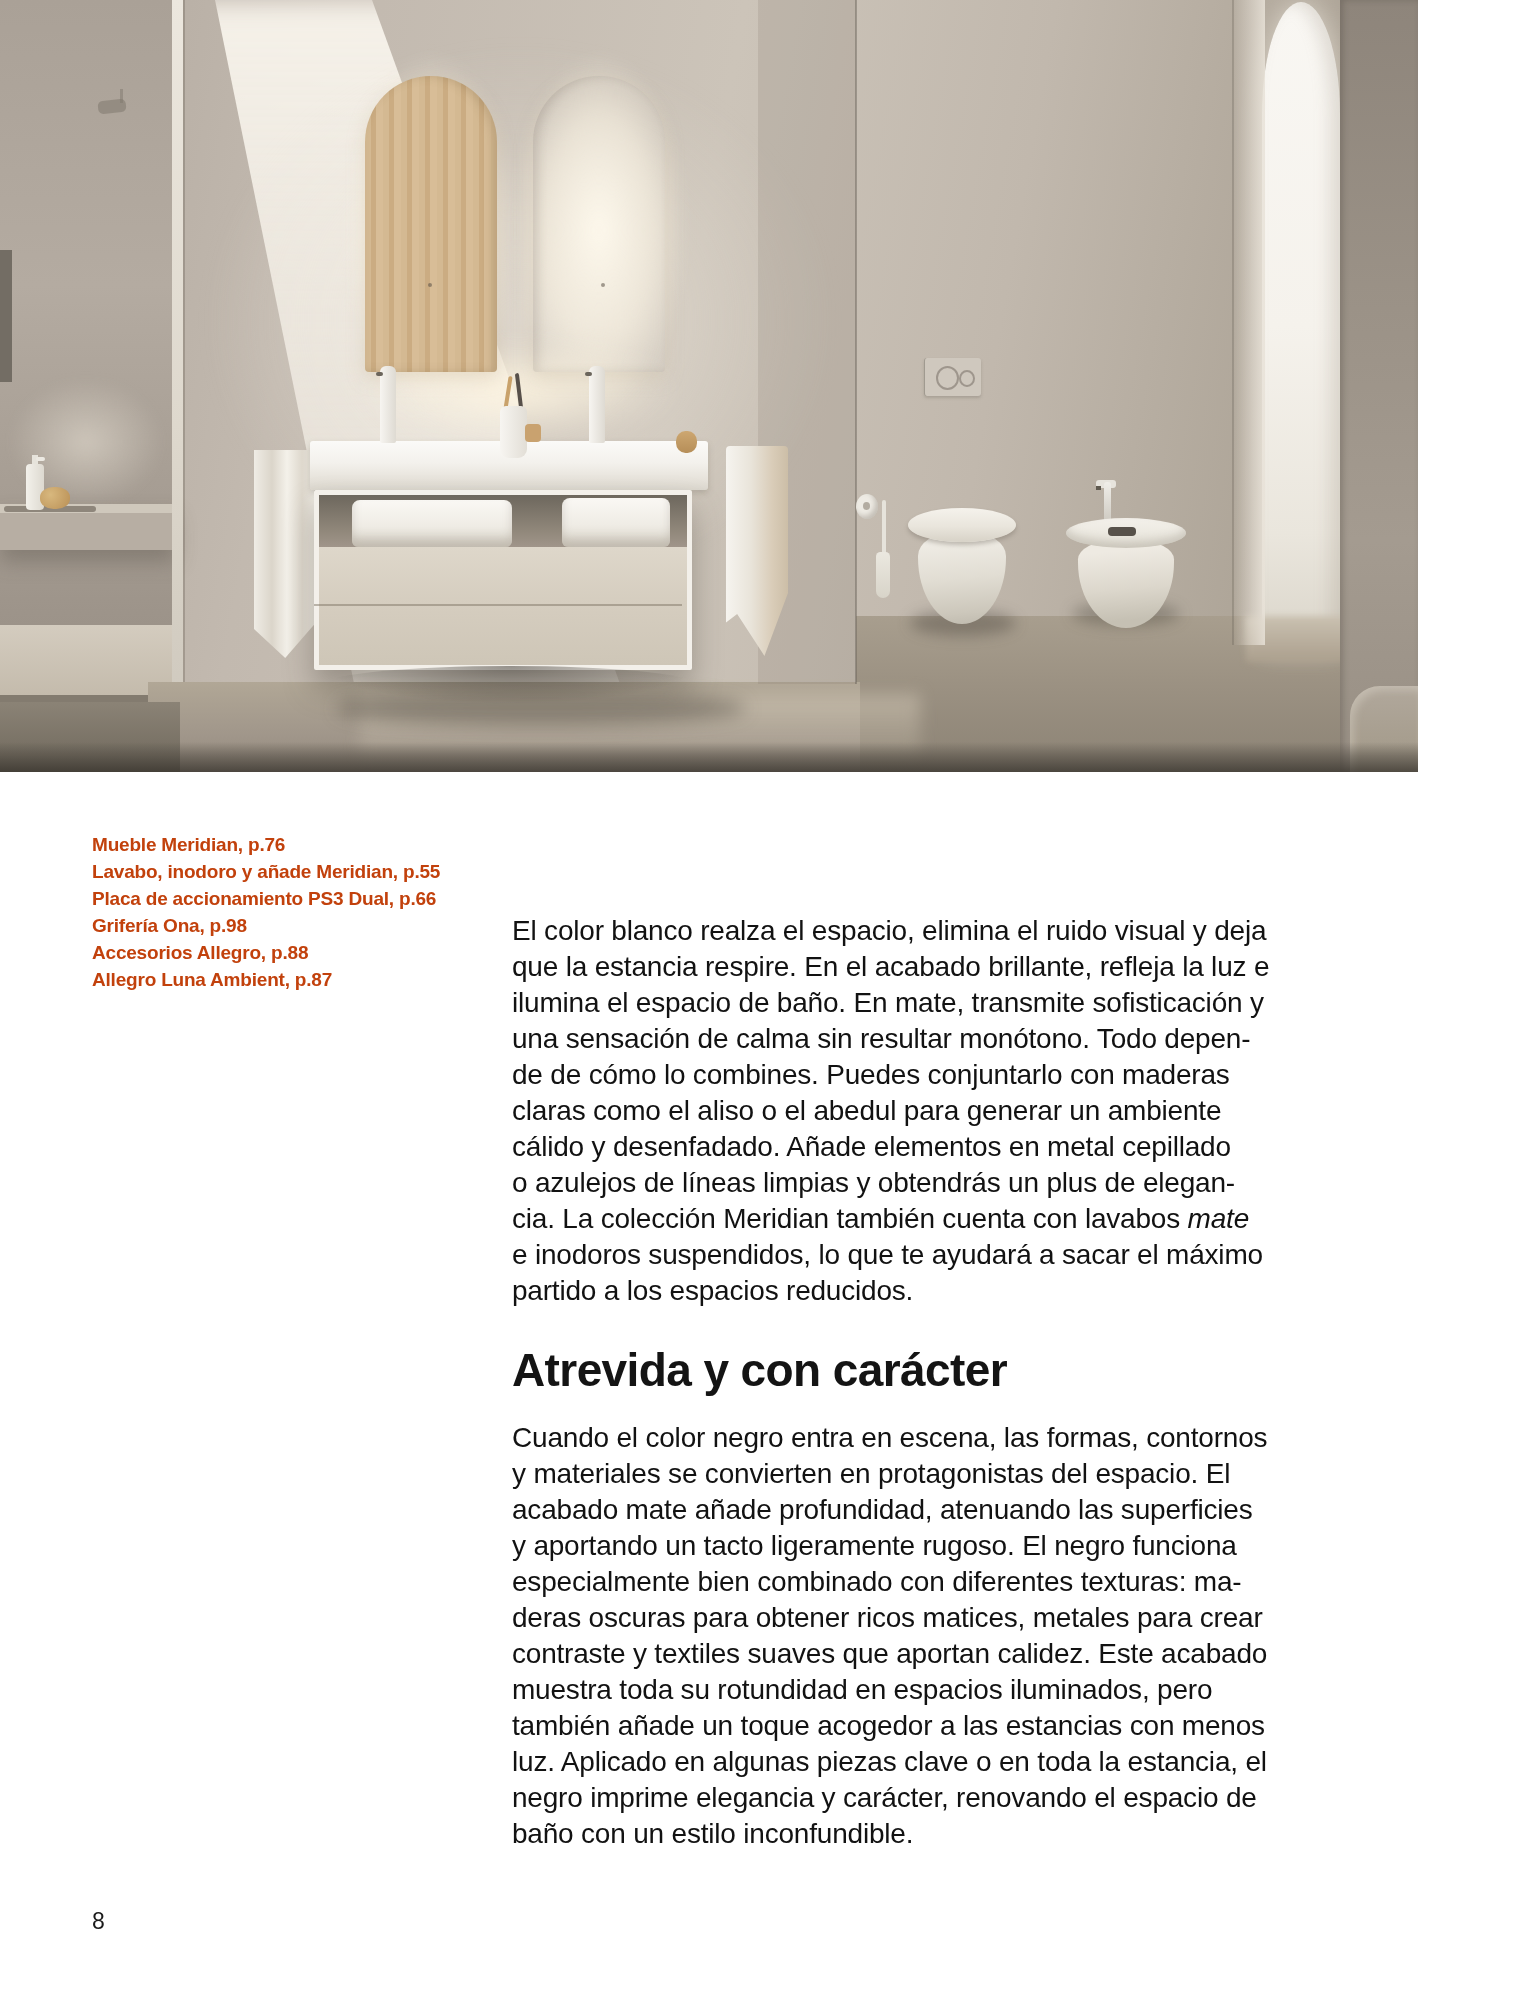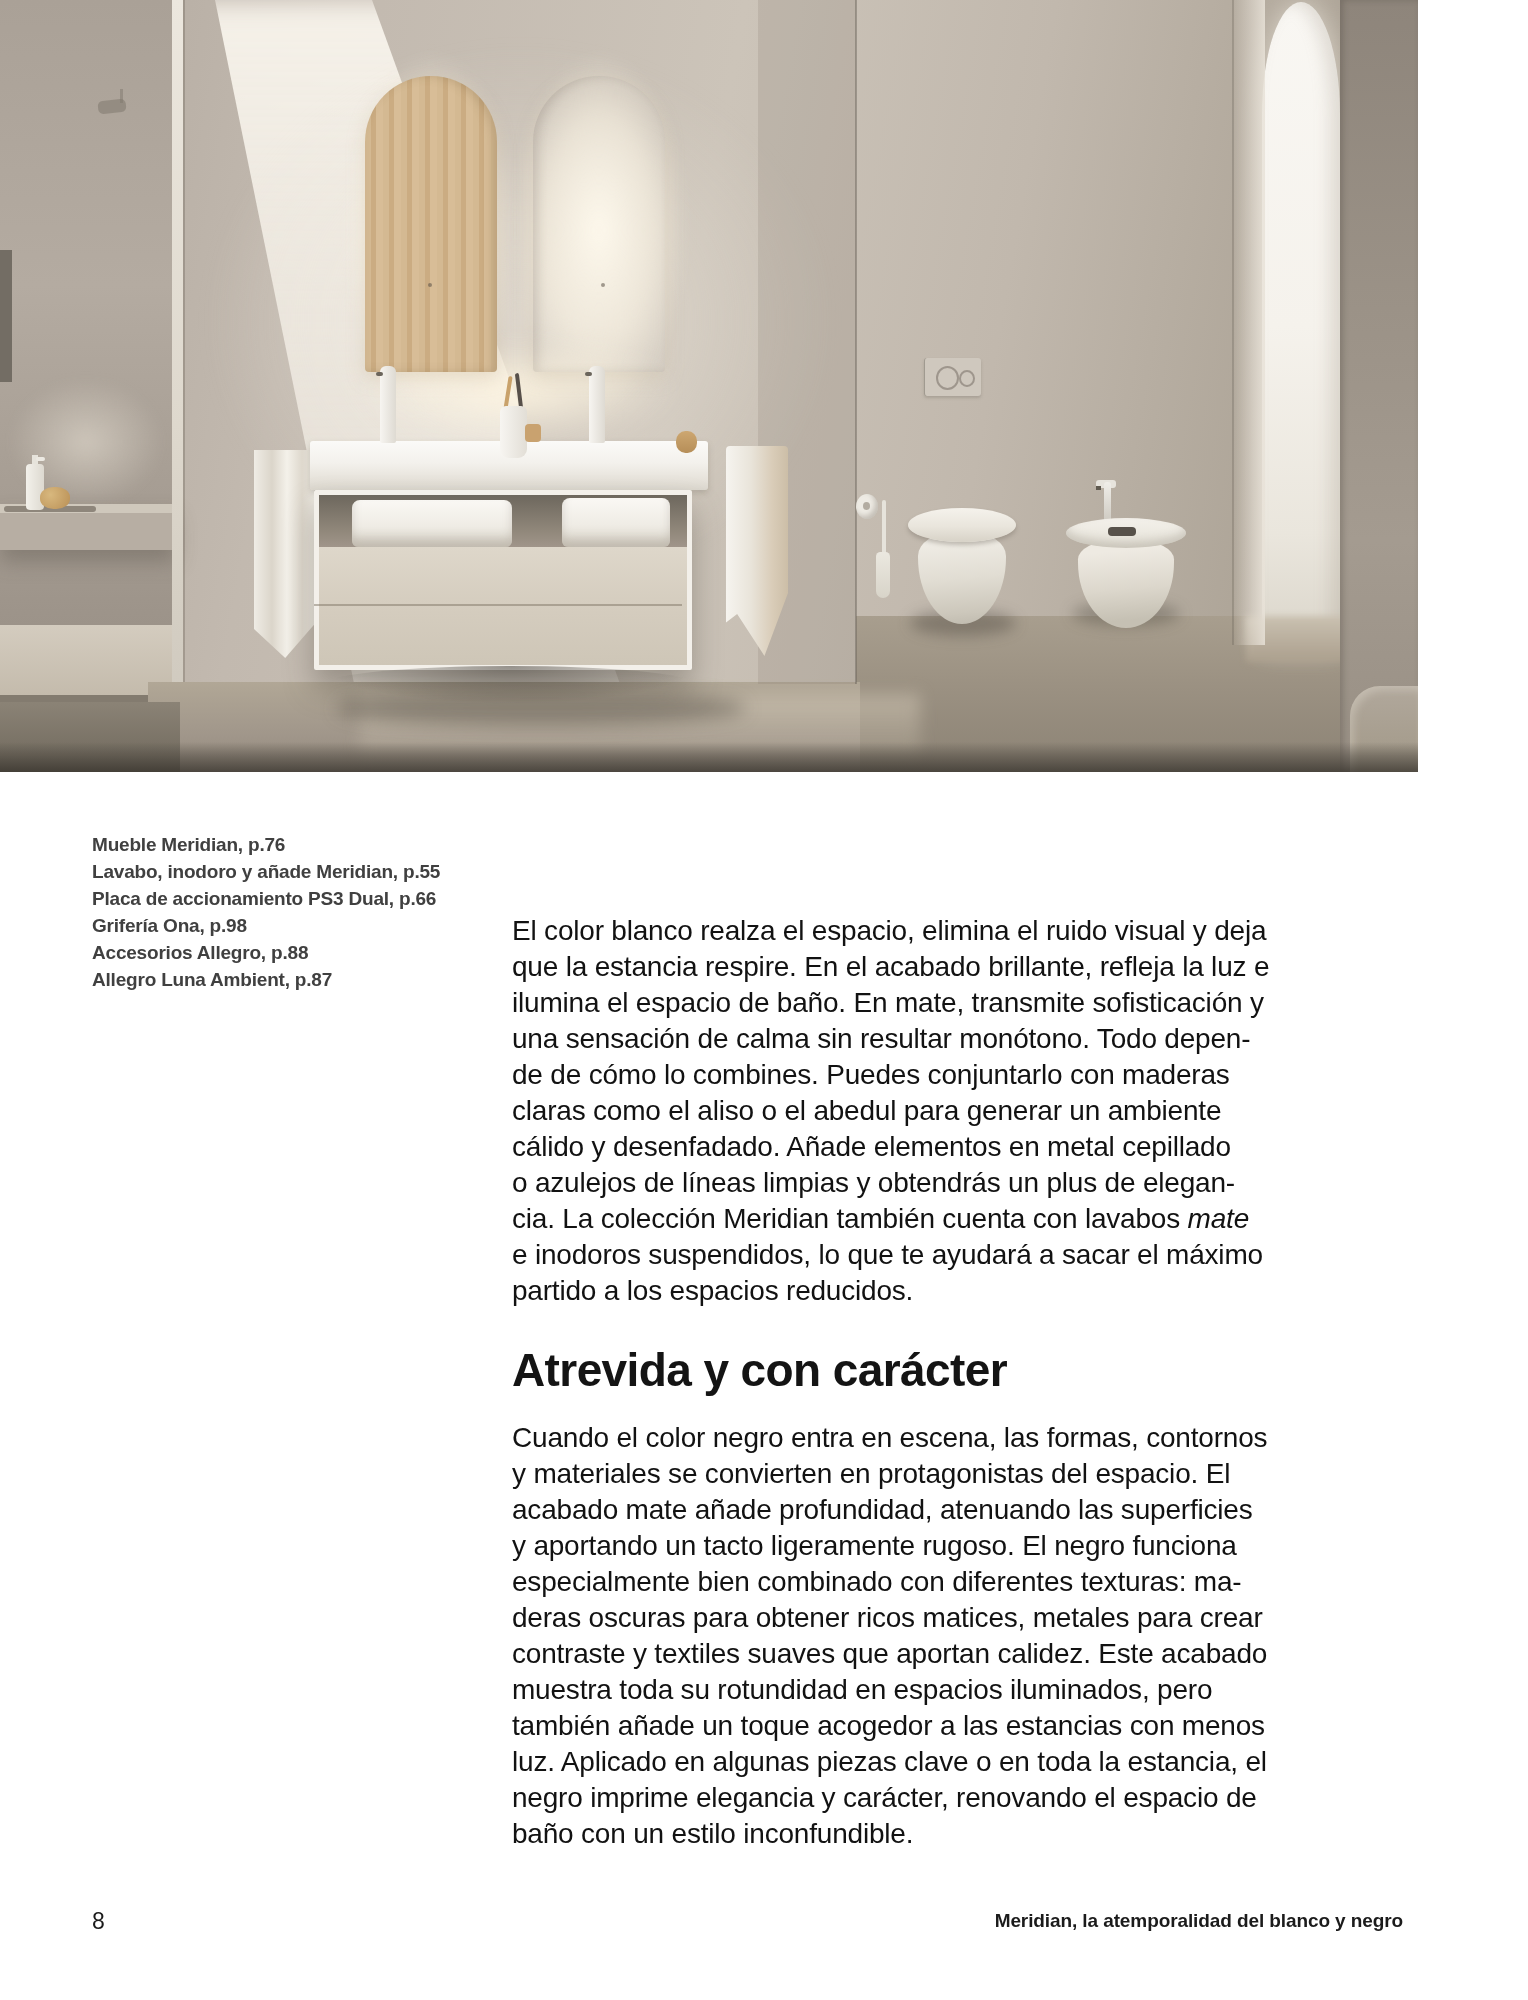--- a/index.html
+++ b/index.html
@@ -167,21 +167,21 @@
     background:linear-gradient(180deg,#ded7ca 0%,#d5cdbf 48%,#cec6b7 100%);}
   .drawer-divider{left:0;top:57px;width:368px;height:2px;background:rgba(128,118,102,.5);}
   .vanity-under-shadow{left:322px;top:666px;width:376px;height:38px;border-radius:50%;
     background:radial-gradient(ellipse at 50% 0%,rgba(55,50,44,.5),rgba(55,50,44,0) 70%);}
 
   .bottom-strip{left:0;top:742px;width:1418px;height:30px;
     background:linear-gradient(180deg,rgba(72,67,60,0) 0%,rgba(72,67,60,.45) 45%,rgba(56,52,46,.78) 100%);}
 
   
   .product-list{left:92px;top:831px;width:400px;font-size:19px;line-height:27px;
-    font-weight:600;letter-spacing:-0.2px;color:#404040;}
+    font-weight:600;letter-spacing:-0.2px;color:#c2410c;}
   .heading{left:512px;width:910px;font-size:46px;line-height:52px;font-weight:700;
     letter-spacing:-0.6px;color:#141414;}
   .h1{top:828px;} .h2{top:1344px;}
   .para{left:512px;width:905px;font-size:28px;line-height:36px;font-weight:400;
     letter-spacing:-0.2px;color:#121212;white-space:pre-line;}
   .p1{top:913px;} .p2{top:1420px;}
   .page-number{left:92px;top:1908px;font-size:23px;font-weight:400;color:#1b1b1b;}
   .footer-title{left:600px;top:1910px;width:803px;text-align:right;
     font-size:19px;font-weight:700;letter-spacing:-0.1px;color:#1b1b1b;}
 </style>
@@ -312,15 +312,14 @@
 especialmente bien combinado con diferentes texturas: ma-
 deras oscuras para obtener ricos matices, metales para crear
 contraste y textiles suaves que aportan calidez. Este acabado
 muestra toda su rotundidad en espacios iluminados, pero
 también añade un toque acogedor a las estancias con menos
 luz. Aplicado en algunas piezas clave o en toda la estancia, el
 negro imprime elegancia y carácter, renovando el espacio de
 baño con un estilo inconfundible.</div>
 
   <div class="abs page-number">8</div>
-  <div class="abs footer-title">Meridian, la atemporalidad del blanco y negro</div>
 
 </div>
 
 </body></html>

